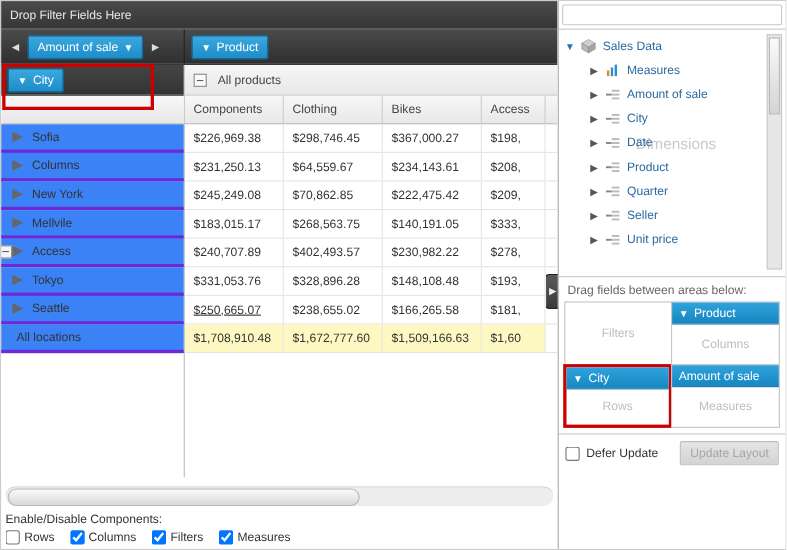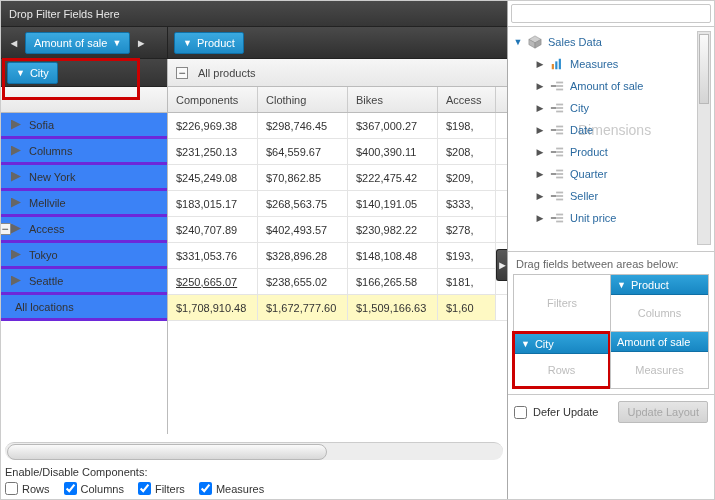--- a/index.html
+++ b/index.html
@@ -161,21 +161,21 @@
         <div class="data-rows" id="data-rows">
             <div class="dr">
               <div class="dc" style="width: 90px;">$226,969.38</div>
               <div class="dc" style="width: 90px;">$298,746.45</div>
               <div class="dc" style="width: 90px;">$367,000.27</div>
               <div class="dc" style="width: 58px;">$198,</div>
             </div>
             <div class="dr">
               <div class="dc" style="width: 90px;">$231,250.13</div>
               <div class="dc" style="width: 90px;">$64,559.67</div>
-              <div class="dc" style="width: 90px;">$400,390.11</div>
+              <div class="dc" style="width: 90px;">$234,143.61</div>
               <div class="dc" style="width: 58px;">$208,</div>
             </div>
             <div class="dr">
               <div class="dc" style="width: 90px;">$245,249.08</div>
               <div class="dc" style="width: 90px;">$70,862.85</div>
               <div class="dc" style="width: 90px;">$222,475.42</div>
               <div class="dc" style="width: 58px;">$209,</div>
             </div>
             <div class="dr">
               <div class="dc" style="width: 90px;">$183,015.17</div>

